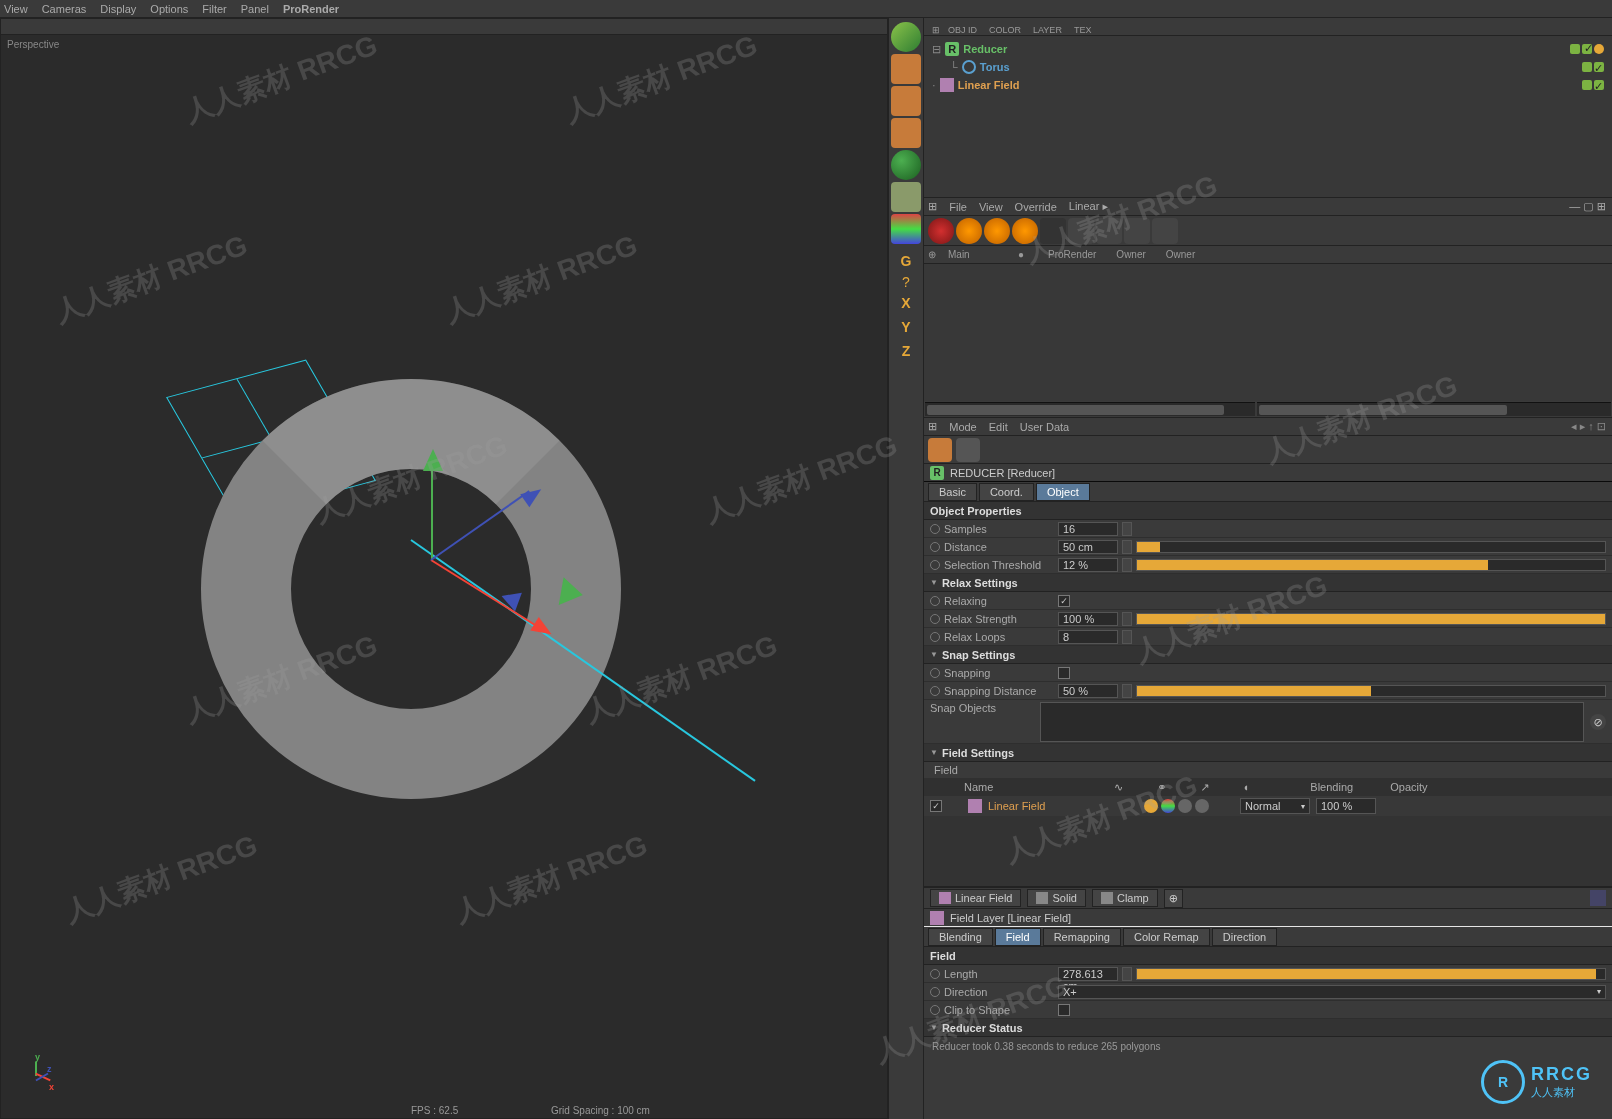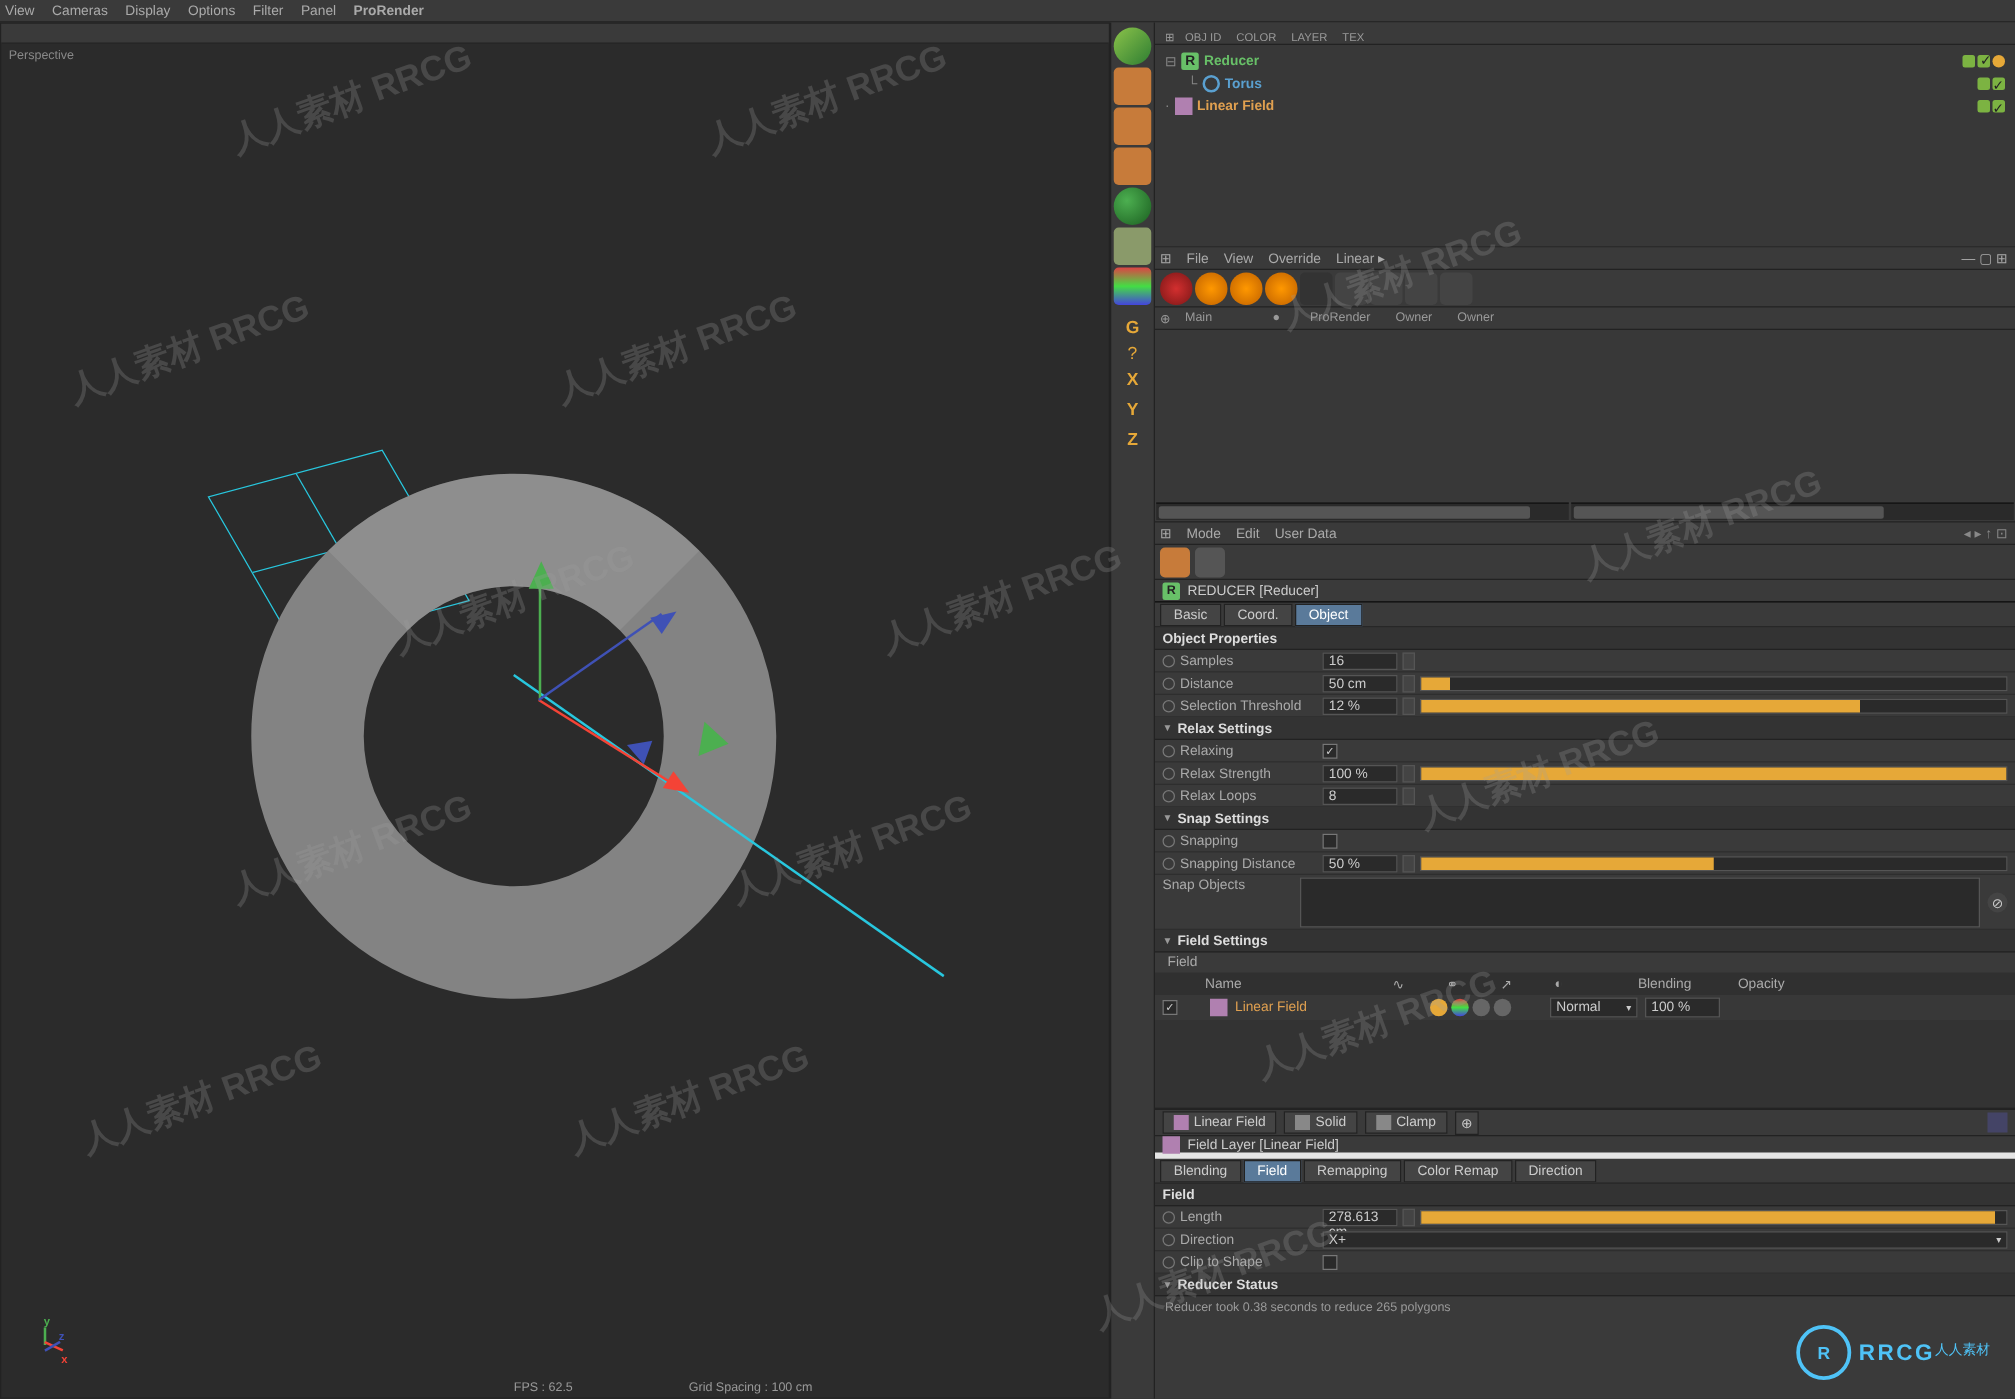--- a/index.html
+++ b/index.html
@@ -82,26 +82,26 @@
 .field-trow { height:20px; display:flex; align-items:center; padding-left:6px; gap:6px; background:#383838; }
 .field-trow .chk2 { width:12px; height:12px; border:1px solid #777; background:#2a2a2a; }
 .field-trow .chk2.on::after { content:'✓'; font-size:9px; color:#ccc; display:block; text-align:center; line-height:10px; }
 .field-trow .fname { color:#e0a050; flex:0 0 150px; }
 .field-trow .modeic { width:14px; height:14px; border-radius:50%; }
 .field-trow .dd { width:70px; height:16px; background:#2a2a2a; border:1px solid #555; padding:0 4px; display:flex; align-items:center; justify-content:space-between; }
 .field-trow .opval { width:60px; height:16px; background:#2a2a2a; border:1px solid #555; padding:0 4px; display:flex; align-items:center; }
 .layerbar { height:22px; display:flex; align-items:center; padding-left:6px; gap:6px; border-bottom:1px solid #222; border-top:1px solid #222; }
 .layerbar .lbtn { padding:2px 8px; background:#444; border:1px solid #222; display:flex; align-items:center; gap:4px; }
 .layerbar .lbtn .lic { width:12px; height:12px; }
-.flayer-info { height:18px; display:flex; align-items:center; padding-left:6px; gap:6px; border-bottom:5px solid #e5e5e5; }
+.flayer-info { height:18px; display:flex; align-items:center; padding-left:6px; gap:6px; border-bottom:1px solid #e5e5e5; }
 .statusmsg { padding:4px 8px; color:#999; font-size:10px; }
 .watermark { position:absolute; color:rgba(160,160,160,0.25); font-size:28px; font-weight:bold; pointer-events:none; transform:rotate(-20deg); }
 .rrcg-logo { position:absolute; bottom:15px; right:20px; display:flex; align-items:center; gap:6px; }
 .rrcg-logo .circ { width:44px; height:44px; border:3px solid #4fc3f7; border-radius:50%; display:flex; align-items:center; justify-content:center; color:#4fc3f7; font-weight:bold; font-size:14px; }
-.rrcg-logo .txt { display:flex; flex-direction:row; }
+.rrcg-logo .txt { display:flex; flex-direction:column; }
 .rrcg-logo .txt .l1 { color:#4fc3f7; font-weight:bold; font-size:18px; letter-spacing:2px; }
 .rrcg-logo .txt .l2 { color:#4fc3f7; font-size:11px; }
 </style>
 </head>
 <body>
 
 <div class="menubar">
   <span>View</span>
   <span>Cameras</span>
   <span>Display</span>

